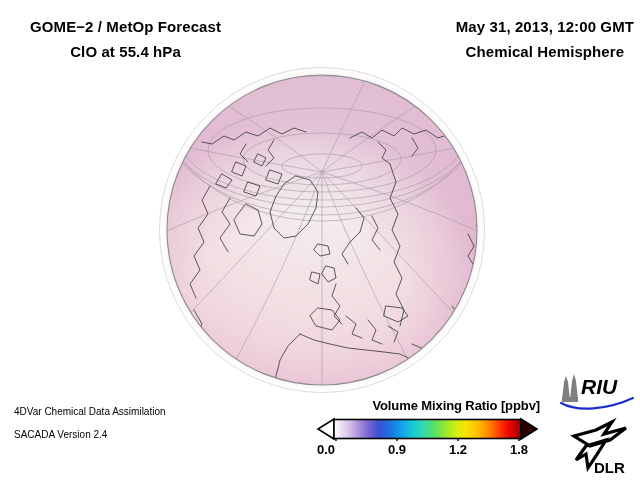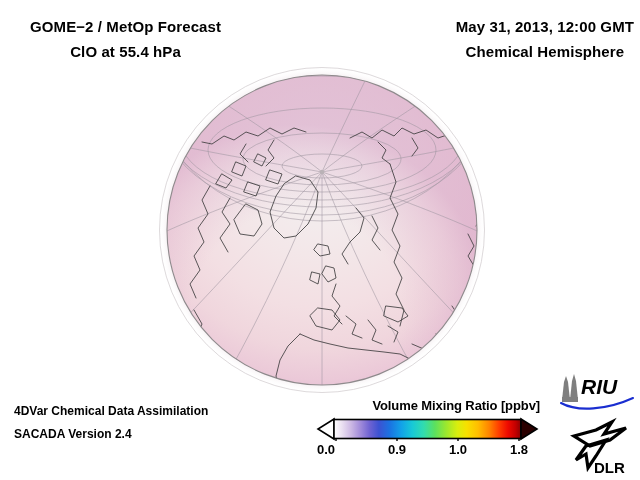--- a/index.html
+++ b/index.html
@@ -48,22 +48,22 @@
   }
   #globe-svg { display: block; }
 
   
   #footer-left {
     position: absolute;
     left: 14px;
     top: 400px;
   }
   .ftr-line {
-    font-size: 12px;
-    font-weight: bold;
+    font-size: 10px;
+    font-weight: normal;
     line-height: 23px;
     white-space: nowrap;
   }
 
   
   #colorbar-block {
     position: absolute;
     left: 315px;
     top: 398px;
     width: 225px;
@@ -309,21 +309,21 @@
       <line x1="21" y1="21" x2="21" y2="26"></line>
       <line x1="82" y1="21" x2="82" y2="26"></line>
       <line x1="143" y1="21" x2="143" y2="26"></line>
       <line x1="204" y1="21" x2="204" y2="26"></line>
     </g>
   </svg>
 
   <div id="colorbar-ticklabels">
     <span class="tick-label" style="left:11px">0.0</span>
     <span class="tick-label" style="left:82px">0.9</span>
-    <span class="tick-label" style="left:143px">1.0</span>
+    <span class="tick-label" style="left:143px">1.2</span>
     <span class="tick-label" style="left:204px">1.8</span>
   </div>
 </div>
 
 <div id="logo-riu">
   <svg class="logo-svg" width="80" height="40" viewBox="0 0 80 40">
 
     <g fill="#7f7f7f">
       <polygon points="5,28 7,10 9,4 11,10 13,28"></polygon>
       <polygon points="13,28 15,9 17,2 19,9 21,28"></polygon>

